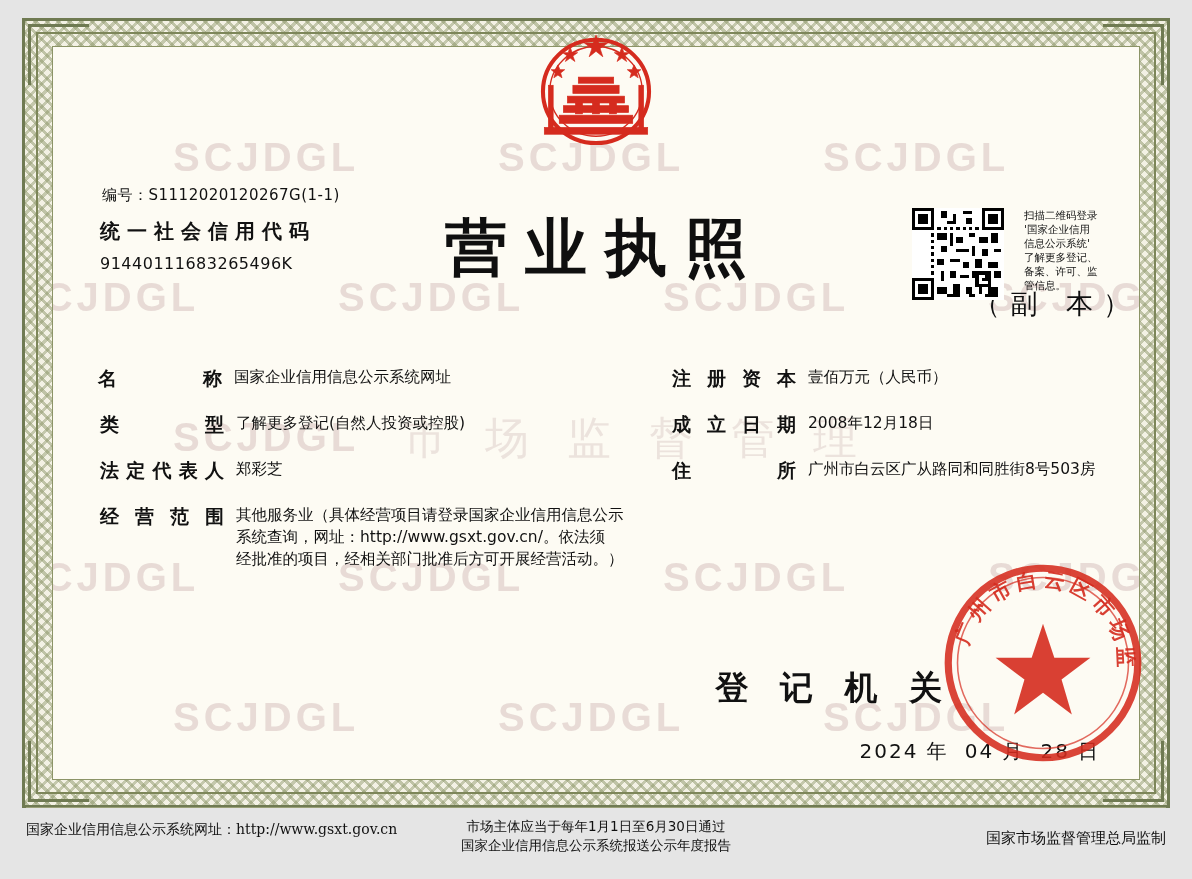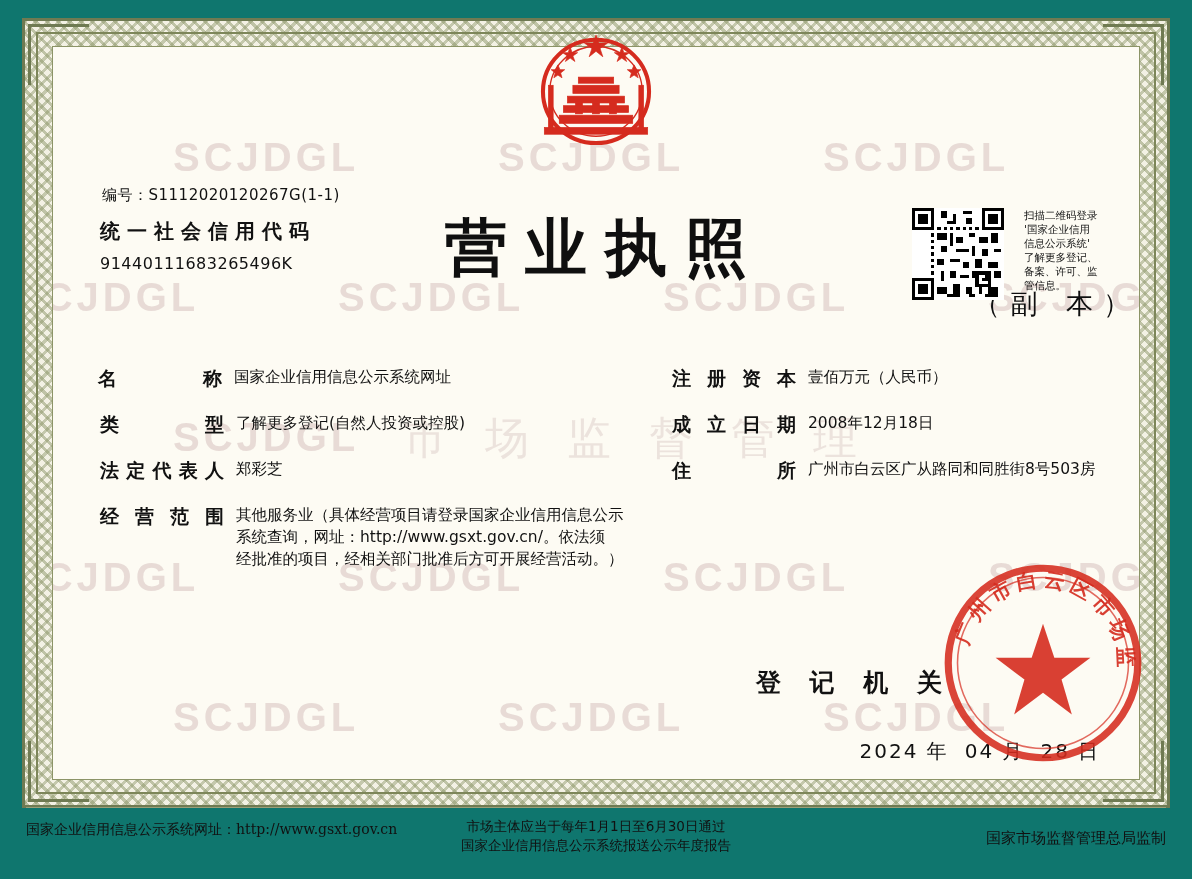--- a/index.html
+++ b/index.html
@@ -12,21 +12,21 @@
     height: 879px;
     font-family: "Liberation Sans", sans-serif;
     color: #1a1a1a;
     overflow: hidden;
   }
 
   .license {
     position: relative;
     width: 1192px;
     height: 879px;
-    background: #0f766e;
+    background: #e5e5e5;
   }
 
   
   .frame-outer {
     position: absolute;
     left: 22px;
     top: 18px;
     width: 1148px;
     height: 790px;
     border: 3px solid #6f7a52;
@@ -221,21 +221,21 @@
   }
 
   .lbl-name   { width: 124px; display:inline-block; text-align: justify; text-align-last: justify; }
   .lbl-right  { width: 124px; display:inline-block; text-align: justify; text-align-last: justify; }
 
   
   .registrar {
     position: absolute;
     right: 188px;
     top: 620px;
-    font-size: 25px;
+    font-size: 33px;
     font-weight: bold;
     letter-spacing: 10px;
     font-family: "DejaVu Sans", sans-serif;
     color: #111;
   }
   .date-line {
     position: absolute;
     right: 36px;
     top: 692px;
     font-size: 20px;

